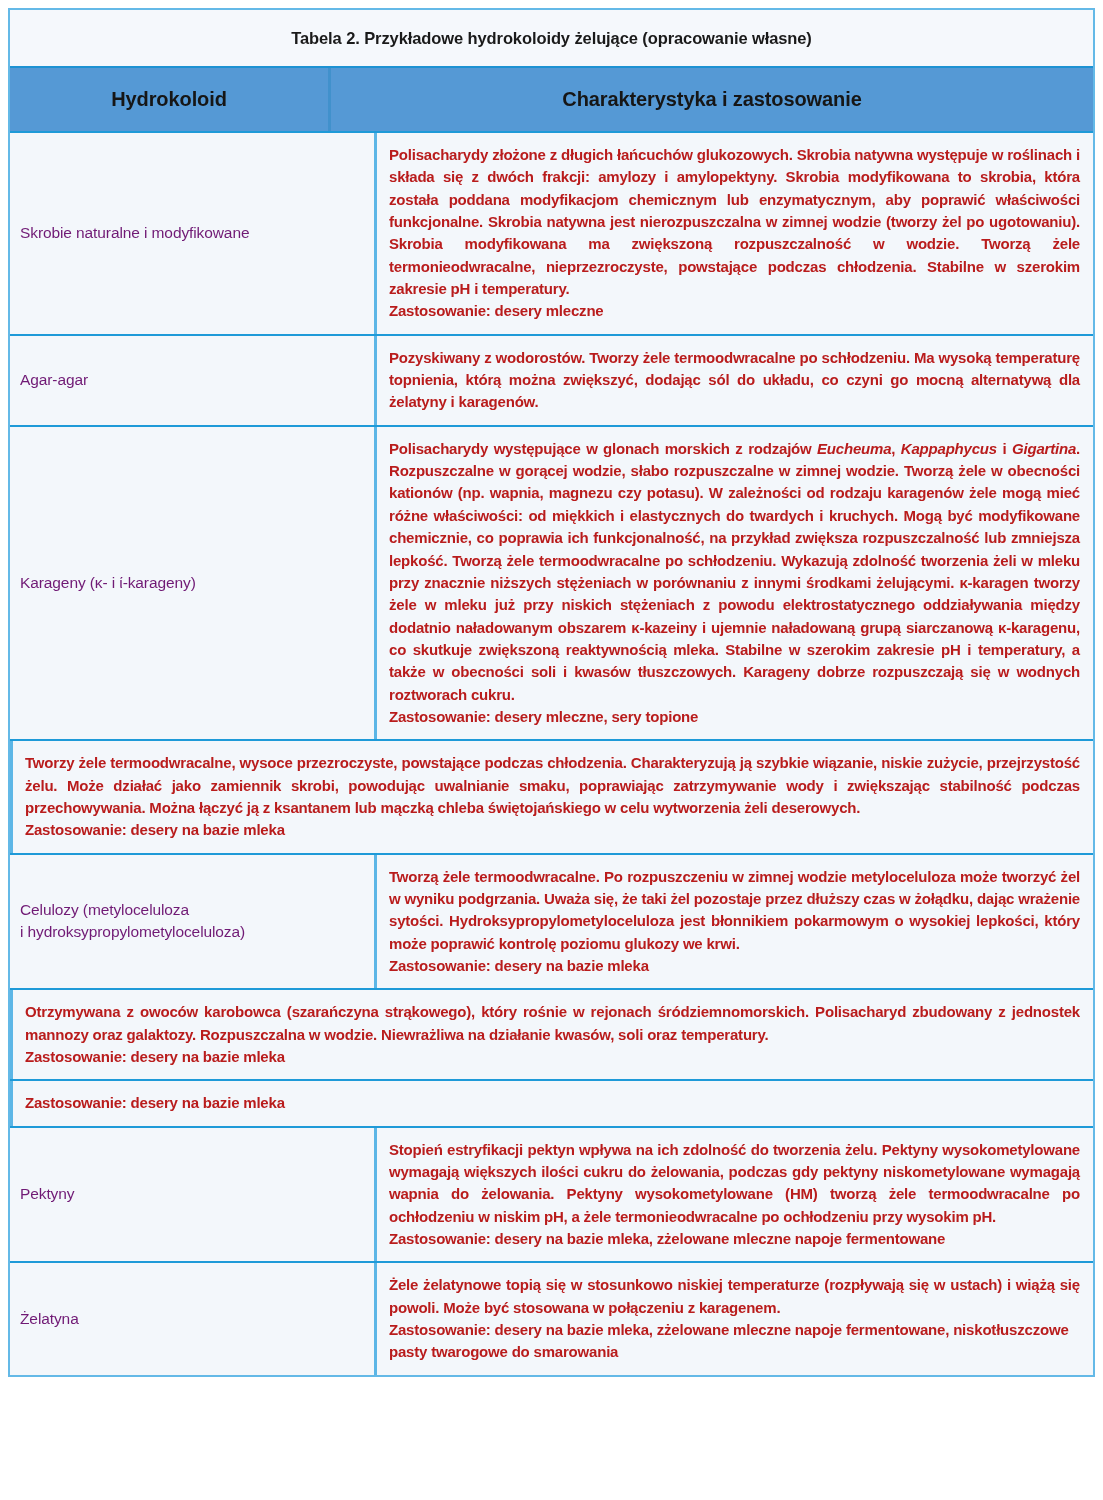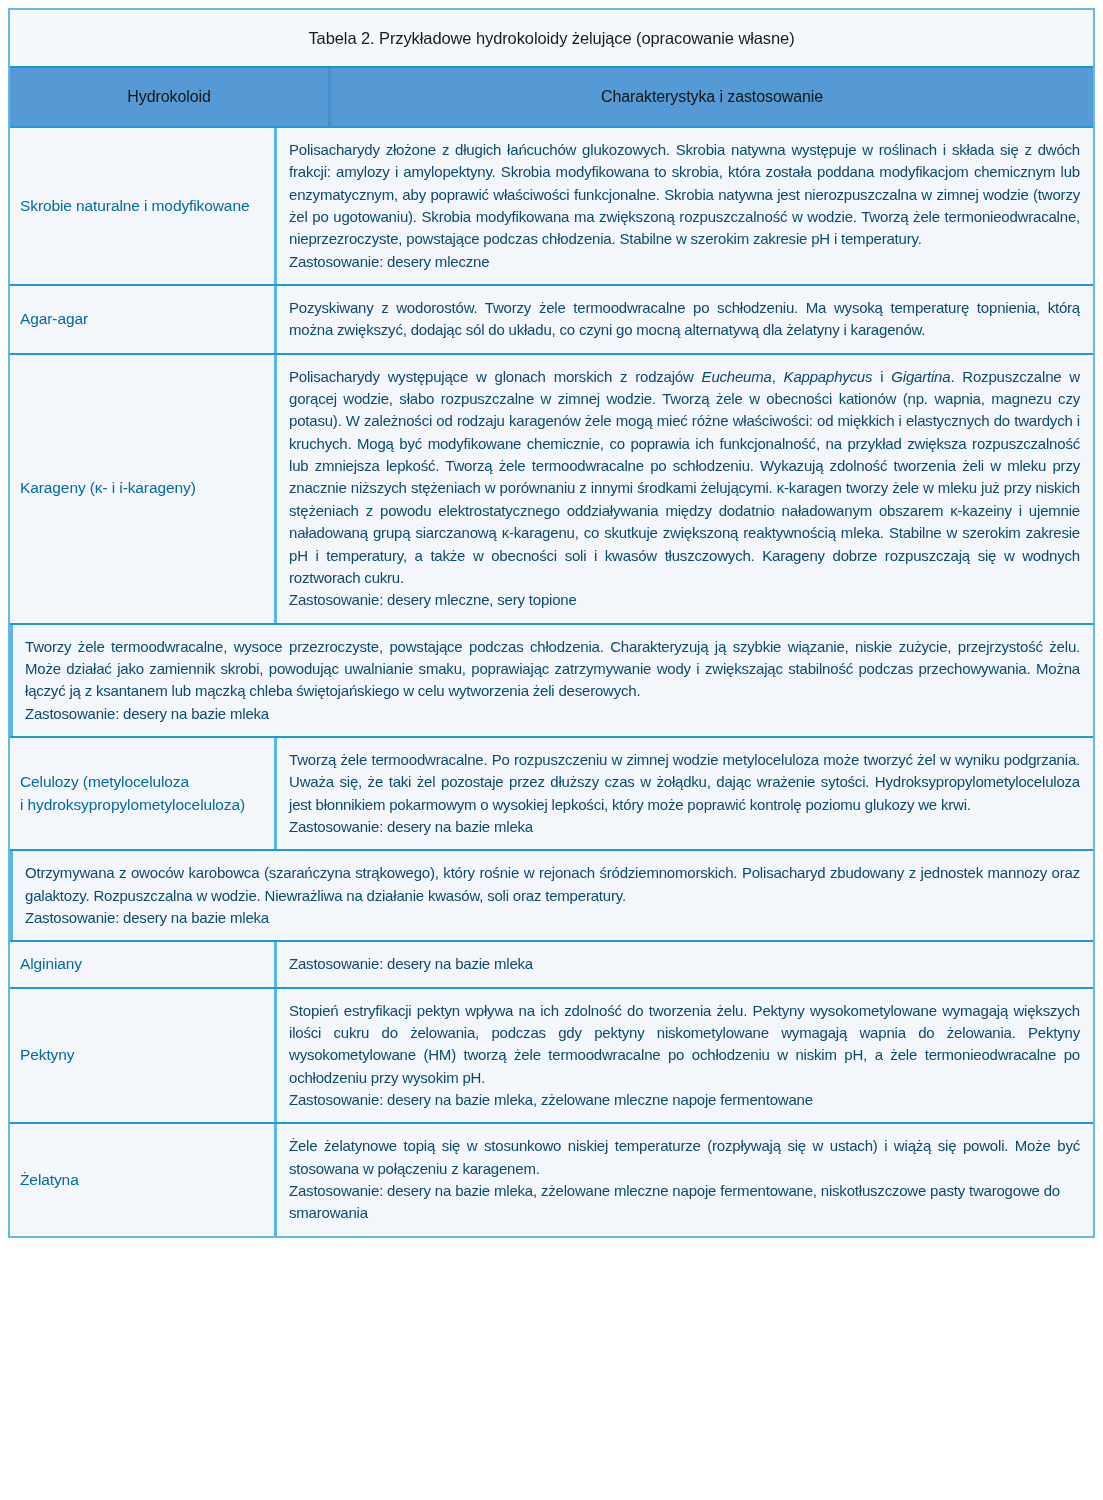--- a/index.html
+++ b/index.html
@@ -10,64 +10,65 @@
   }
   .page { box-sizing: border-box; width: 1103px; height: 1500px; padding: 8px; overflow: hidden; }
   .tbl {
     border: 2px solid #64b9e7;
     background: #f3f7fb;
   }
   .title-bar {
     background: #f5f8fc;
     text-align: center;
     padding: 19px 12px 18px;
-    font-weight: normal;
+    font-weight: bold;
     font-size: 16.5px;
     color: #1a1a1a;
     letter-spacing: -0.1px;
   }
   .hdr {
     display: flex;
     background: #5599d5;
     border-top: 2px solid #1d92d3;
     color: #161616;
-    font-weight: normal;
-    font-size: 16px;
+    font-weight: bold;
+    font-size: 20px;
     letter-spacing: -0.1px;
   }
   .hdr-c1 {
     width: 318px; box-sizing: border-box;
     display: flex; align-items: center; justify-content: center;
     padding: 12px 8px;
   }
   .hdr-c2 {
     flex: 1;
     display: flex; align-items: center; justify-content: center;
     padding: 20px 8px;
     border-left: 3px solid #4191cc;
   }
   .row { display: flex; border-top: 2px solid #1e9ad8; }
   .c-name {
-    width: 264px; box-sizing: border-box;
+    width: 364px; box-sizing: border-box;
     display: flex; align-items: center;
     padding: 10px 14px 10px 10px;
     font-size: 15.5px;
-    color: #0369a1;
+    color: #701a75;
     line-height: 1.45;
     letter-spacing: -0.1px;
     white-space: pre-line;
   }
   .c-desc {
     flex: 1;
     border-left: 3px solid #5cb6e6;
     padding: 11px 13px 11px 12px;
     font-size: 15px;
-    color: #0c4a6e;
+    color: #b91c1c;
     line-height: 1.49;
     letter-spacing: -0.2px;
+    font-weight: bold;
   }
   .c-desc p { margin: 0; }
   .c-desc .body { text-align: justify; }
   .c-desc .app { }
   em { font-style: italic; margin-top: 12px; }
 </style>
 </head>
 <body>
 
 <div class="page">
@@ -120,21 +121,20 @@
     </div>
 
     <div class="row">
       <div class="c-desc">
         <p class="body">Otrzymywana z owoców karobowca (szarańczyna strąkowego), który rośnie w rejonach śródziemnomorskich. Polisacharyd zbudowany z jednostek mannozy oraz galaktozy. Rozpuszczalna w wodzie. Niewrażliwa na działanie kwasów, soli oraz temperatury.</p>
         <p class="app">Zastosowanie: desery na bazie mleka</p>
       </div>
     </div>
 
     <div class="row">
-      <div class="c-name">Alginiany</div>
       <div class="c-desc">
         <p class="app">Zastosowanie: desery na bazie mleka</p>
       </div>
     </div>
 
     <div class="row">
       <div class="c-name">Pektyny</div>
       <div class="c-desc">
         <p class="body">Stopień estryfikacji pektyn wpływa na ich zdolność do tworzenia żelu. Pektyny wysokometylowane wymagają większych ilości cukru do żelowania, podczas gdy pektyny niskometylowane wymagają wapnia do żelowania. Pektyny wysokometylowane (HM) tworzą żele termoodwracalne po ochłodzeniu w niskim pH, a żele termonieodwracalne po ochłodzeniu przy wysokim pH.</p>
         <p class="app">Zastosowanie: desery na bazie mleka, zżelowane mleczne napoje fermentowane</p>

